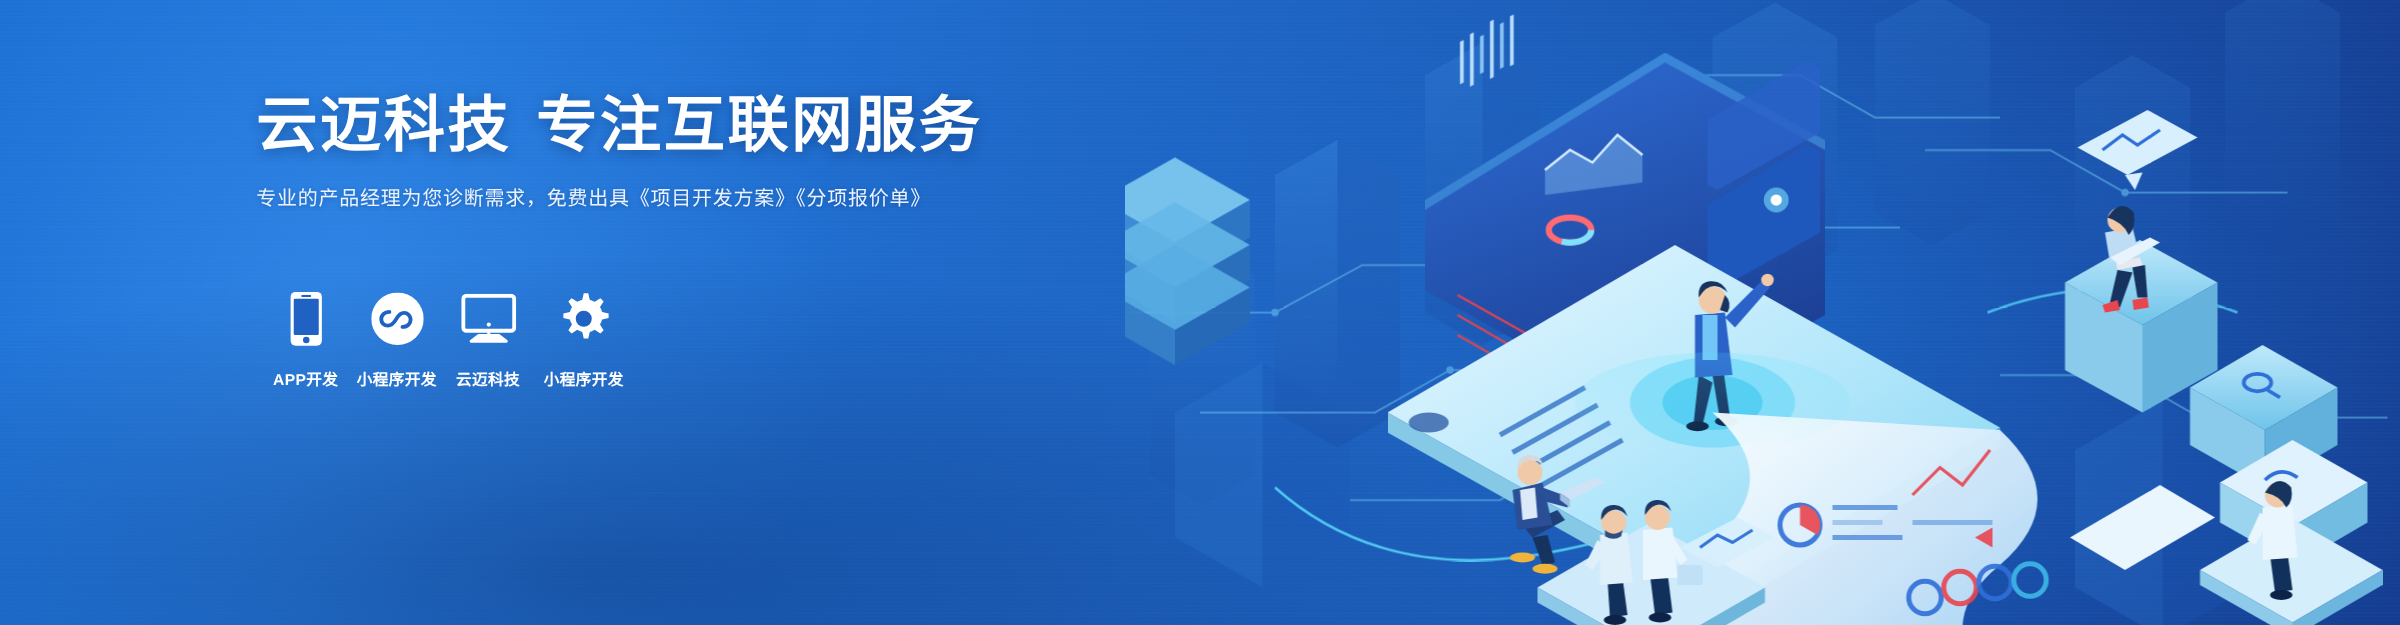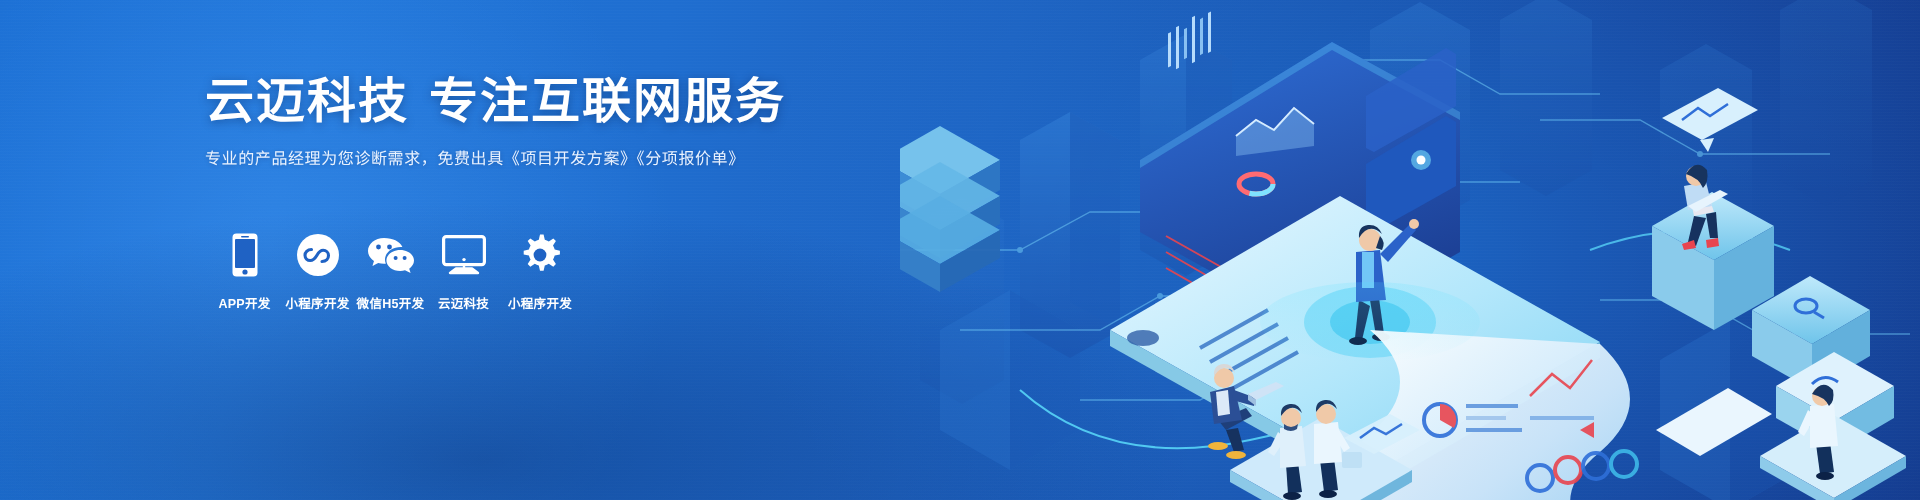--- a/index.html
+++ b/index.html
@@ -407,33 +407,20 @@
       <div class="icon-item">
         <span class="glyph">
           <svg width="42" height="42" viewBox="0 0 42 42">
             <circle cx="21" cy="21" r="21" fill="#ffffff"></circle>
             <path d="M14.5 15.5 c-4.2 0 -6.5 3 -6.5 5.8 c0 3 2.4 5.2 5.2 5.2 c3.2 0 5.2 -2.6 6.6 -5 c1.5 -2.6 3.2 -5.2 6.4 -5.2 c2.9 0 5.3 2.3 5.3 5.3 c0 2.9 -2.2 5.9 -6.5 5.9" fill="none" stroke="#1f62c4" stroke-width="3.1" stroke-linecap="round"></path>
           </svg>
         </span>
         <span class="lbl">小程序开发</span>
       </div>
 
-      <div class="icon-item">
-        <span class="glyph">
-          <svg width="48" height="42" viewBox="0 0 48 42">
-            <path d="M17 4 C8 4 1 9.8 1 17 c0 4 2.3 7.6 6 9.9 L5.4 32 l5.8 -3 c1.8 .5 3.7 .8 5.8 .8 c.6 0 1.2 0 1.8 -.1 C18.3 28.3 18 27 18 25.6 C18 18.6 25 13 33.6 13 c.6 0 1.2 0 1.8 .1 C33.6 7.8 26 4 17 4 Z" fill="#ffffff"></path>
-            <circle cx="11.5" cy="13" r="2.4" fill="#1f62c4"></circle>
-            <circle cx="22.5" cy="13" r="2.4" fill="#1f62c4"></circle>
-            <path d="M47 26.5 C47 20.7 40.8 16 33.2 16 C25.6 16 19.4 20.7 19.4 26.5 c0 5.8 6.2 10.5 13.8 10.5 c1.7 0 3.3 -.2 4.8 -.7 L43.6 39 l-1.4 -4.3 C45 32.8 47 29.8 47 26.5 Z" fill="#ffffff"></path>
-            <circle cx="28.6" cy="24" r="2" fill="#1f62c4"></circle>
-            <circle cx="37.6" cy="24" r="2" fill="#1f62c4"></circle>
-          </svg>
-        </span>
-        <span class="lbl">微信H5开发</span>
-      </div>
 
       <div class="icon-item">
         <span class="glyph">
           <svg width="44" height="40" viewBox="0 0 44 40">
             <rect x="1.6" y="1.6" width="40.8" height="28" rx="2.6" fill="none" stroke="#ffffff" stroke-width="3.2"></rect>
             <circle cx="22" cy="24.6" r="1.7" fill="#ffffff"></circle>
             <path d="M22 30 L22 34 M8 38 L36 38 L30 33.4 L14 33.4 Z" fill="#ffffff" stroke="#ffffff" stroke-width="2.4" stroke-linejoin="round"></path>
           </svg>
         </span>
         <span class="lbl">云迈科技</span>

